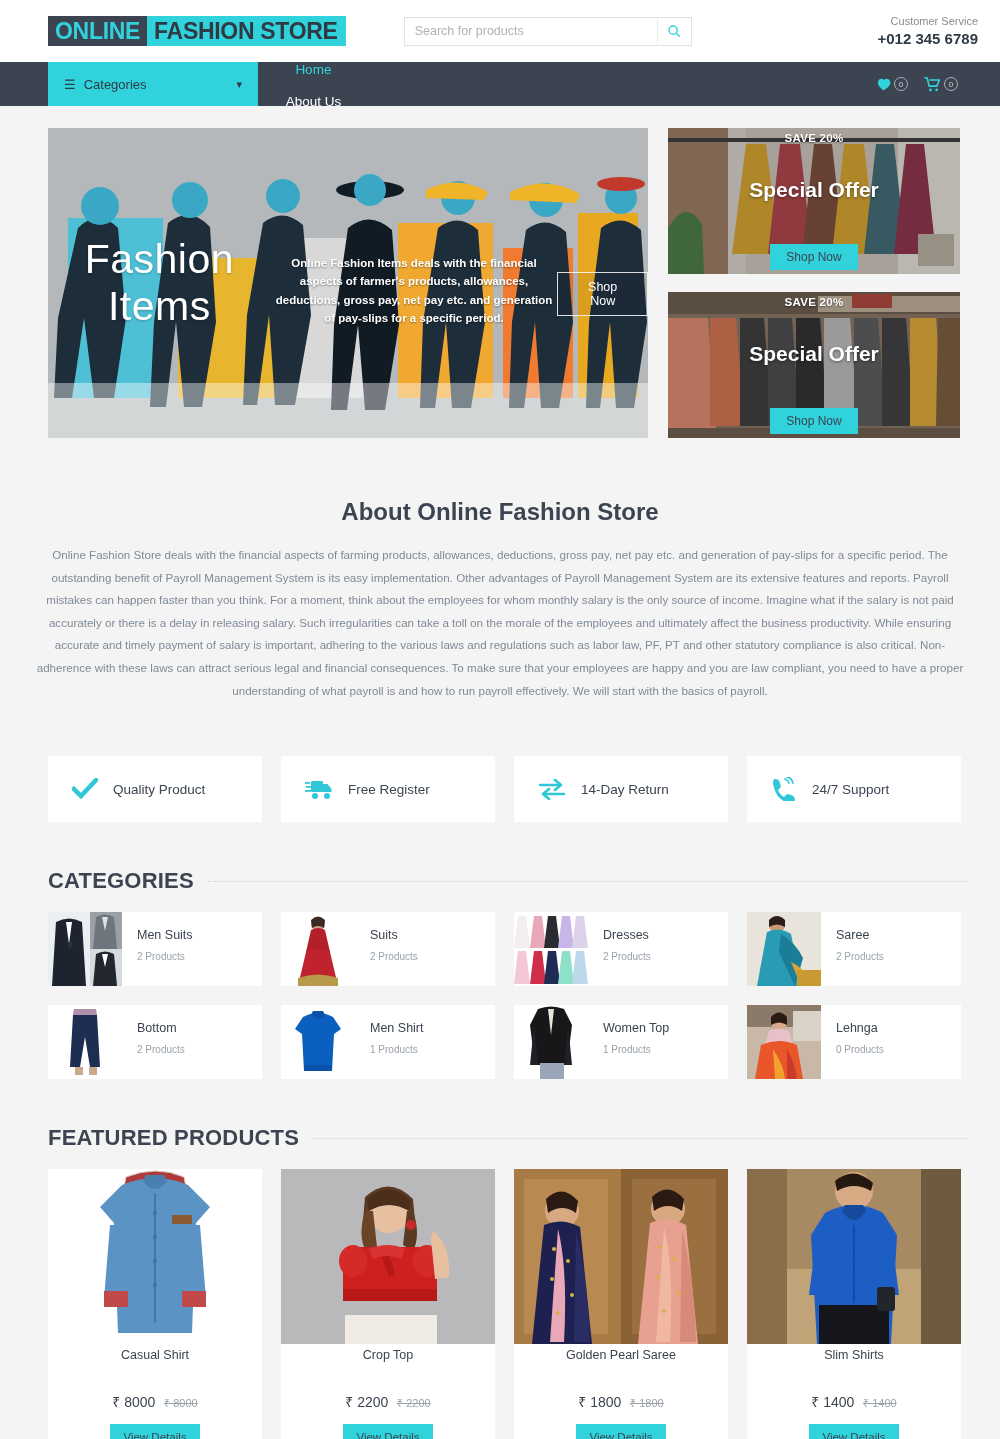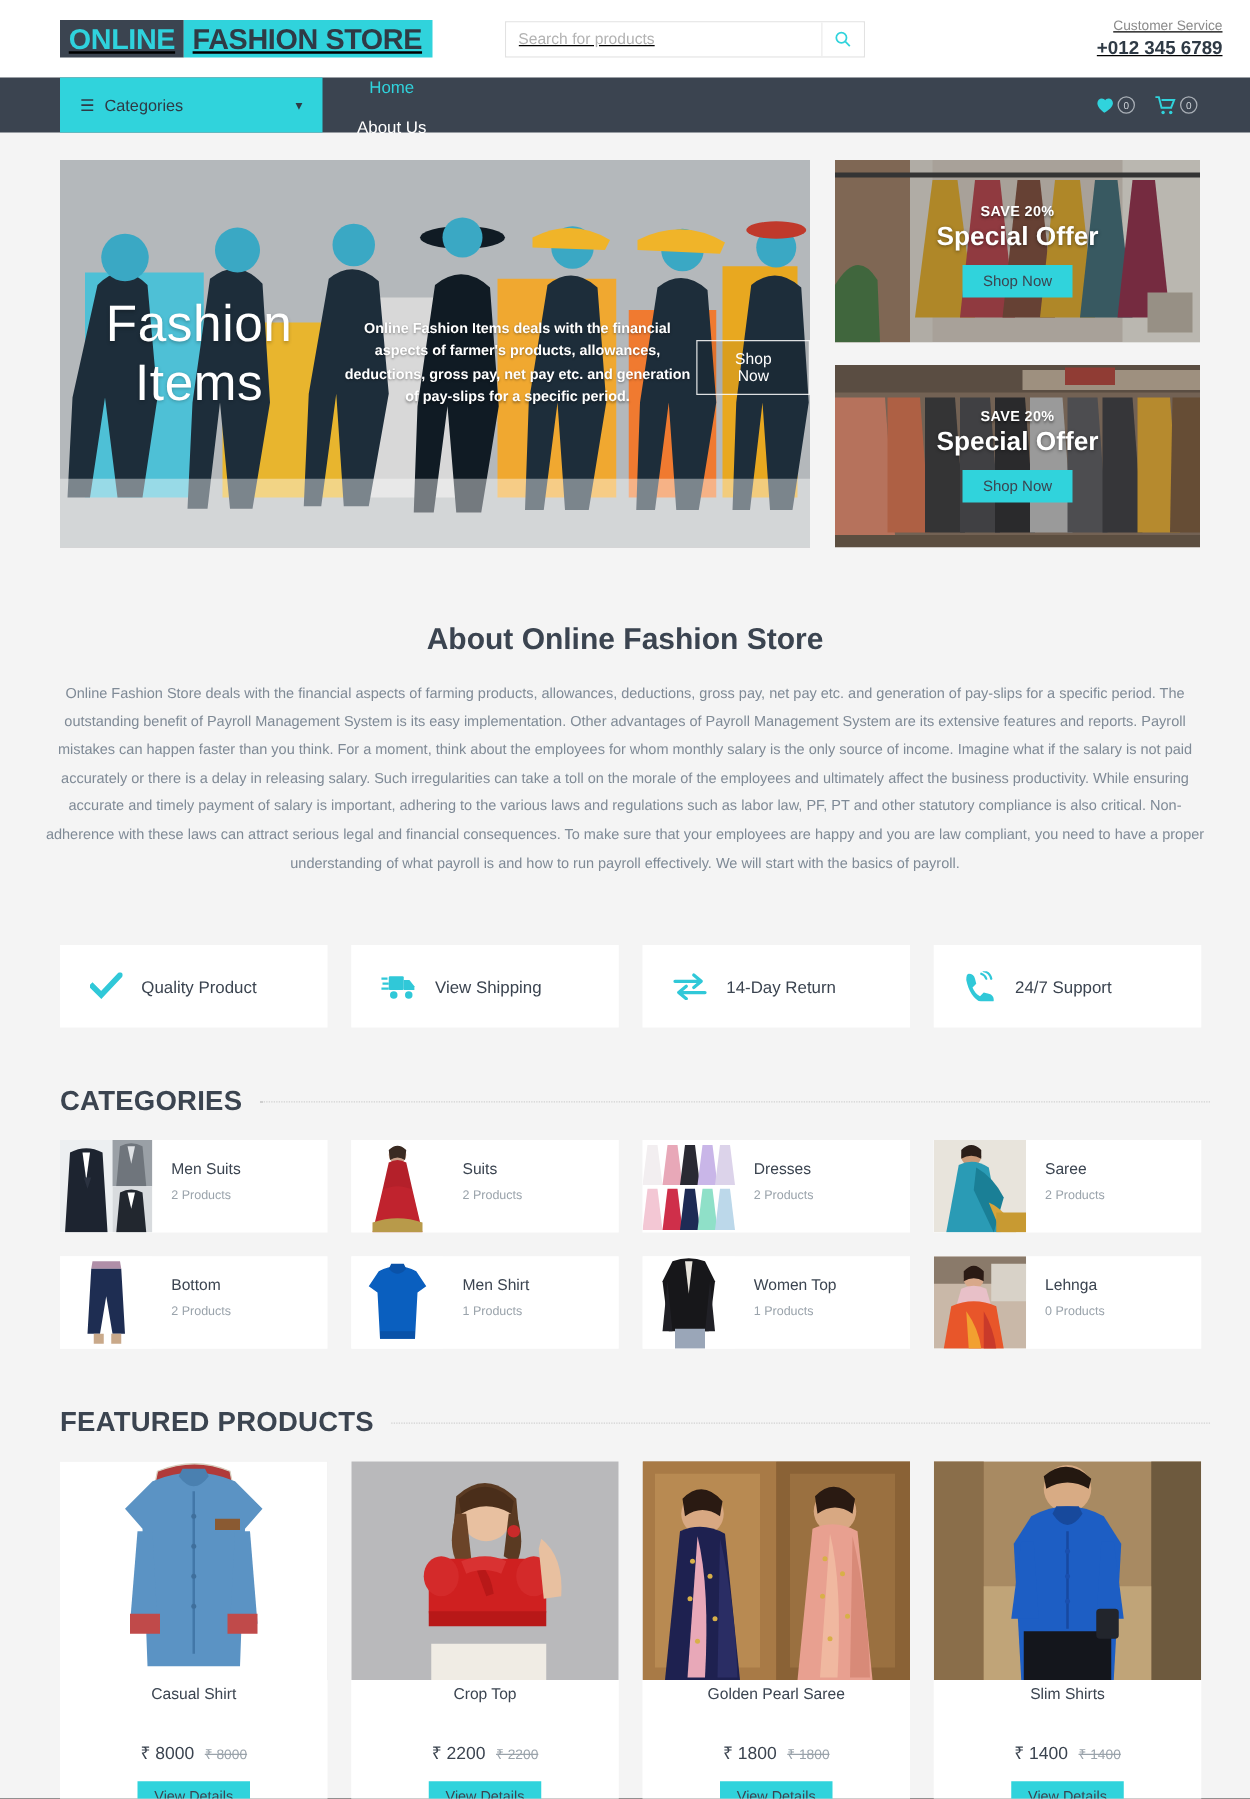--- a/index.html
+++ b/index.html
@@ -19,21 +19,20 @@
   }
 
   
   .topbar {
     height: 62px;
     background: #ffffff;
     display: flex;
     align-items: center;
     padding: 0 22px 0 48px;
     position: relative;
-    text-decoration: underline;
   }
   .logo {
     display: inline-flex;
     align-items: stretch;
     height: 30px;
     font-size: 23px;
     font-weight: bold;
     letter-spacing: -0.3px;
     line-height: 30px;
   }
@@ -176,21 +175,21 @@
   .offer {
     width: 292px; height: 146px;
     position: relative; overflow: hidden;
   }
   .offer .bg { position: absolute; inset: 0; }
   .offer .shade { position: absolute; inset: 0; background: rgba(30,30,30,.22); }
   .offer .oc {
     position: absolute; inset: 0;
     display: flex; flex-direction: column;
     align-items: center; justify-content: center;
-    color: #fff; text-align: center;
+    color: #fff; text-align: center; gap: 32px;
   }
   .offer .save { font-size: 11.5px; font-weight: bold; letter-spacing: .3px;
                  text-shadow: 0 1px 2px rgba(0,0,0,.5); }
   .offer .ttl { font-size: 21px; font-weight: bold; margin-top: 2px;
                 text-shadow: 0 1px 3px rgba(0,0,0,.45); }
   .offer .obtn {
     margin-top: 10px; background: #30d3dc; color: #3b4450;
     font-size: 12px; padding: 6px 16px; cursor: pointer;
   }
 
@@ -452,21 +451,21 @@
     <div class="fbox">
       <svg width="28" height="22" viewBox="0 0 28 22" fill="#30c8d8">
         <rect x="6" y="3" width="12" height="11" rx="1"></rect>
         <path d="M18 6h4.5l4 5v3H18z"></path>
         <circle cx="10" cy="18" r="3"></circle>
           <circle cx="22" cy="18" r="3"></circle>
         <rect x="0" y="4" width="5" height="1.8"></rect>
           <rect x="1" y="8" width="5" height="1.8"></rect>
           <rect x="0" y="12" width="6" height="1.8"></rect>
       </svg>
-      <span class="ftxt">View Shipping</span>
+      <span class="ftxt">Free Register</span>
     </div>
 
     <div class="fbox">
       <svg width="28" height="22" viewBox="0 0 28 22">
         <path d="M2 7 H22 M17 2 L23 7 L17 12" stroke="#30c8d8" stroke-width="2.6" fill="none" stroke-linecap="round" stroke-linejoin="round"></path>
         <path d="M26 16 H6 M11 11 L5 16 L11 21" stroke="#30c8d8" stroke-width="2.6" fill="none" stroke-linecap="round" stroke-linejoin="round"></path>
       </svg>
       <span class="ftxt">14-Day Return</span>
     </div>
 

